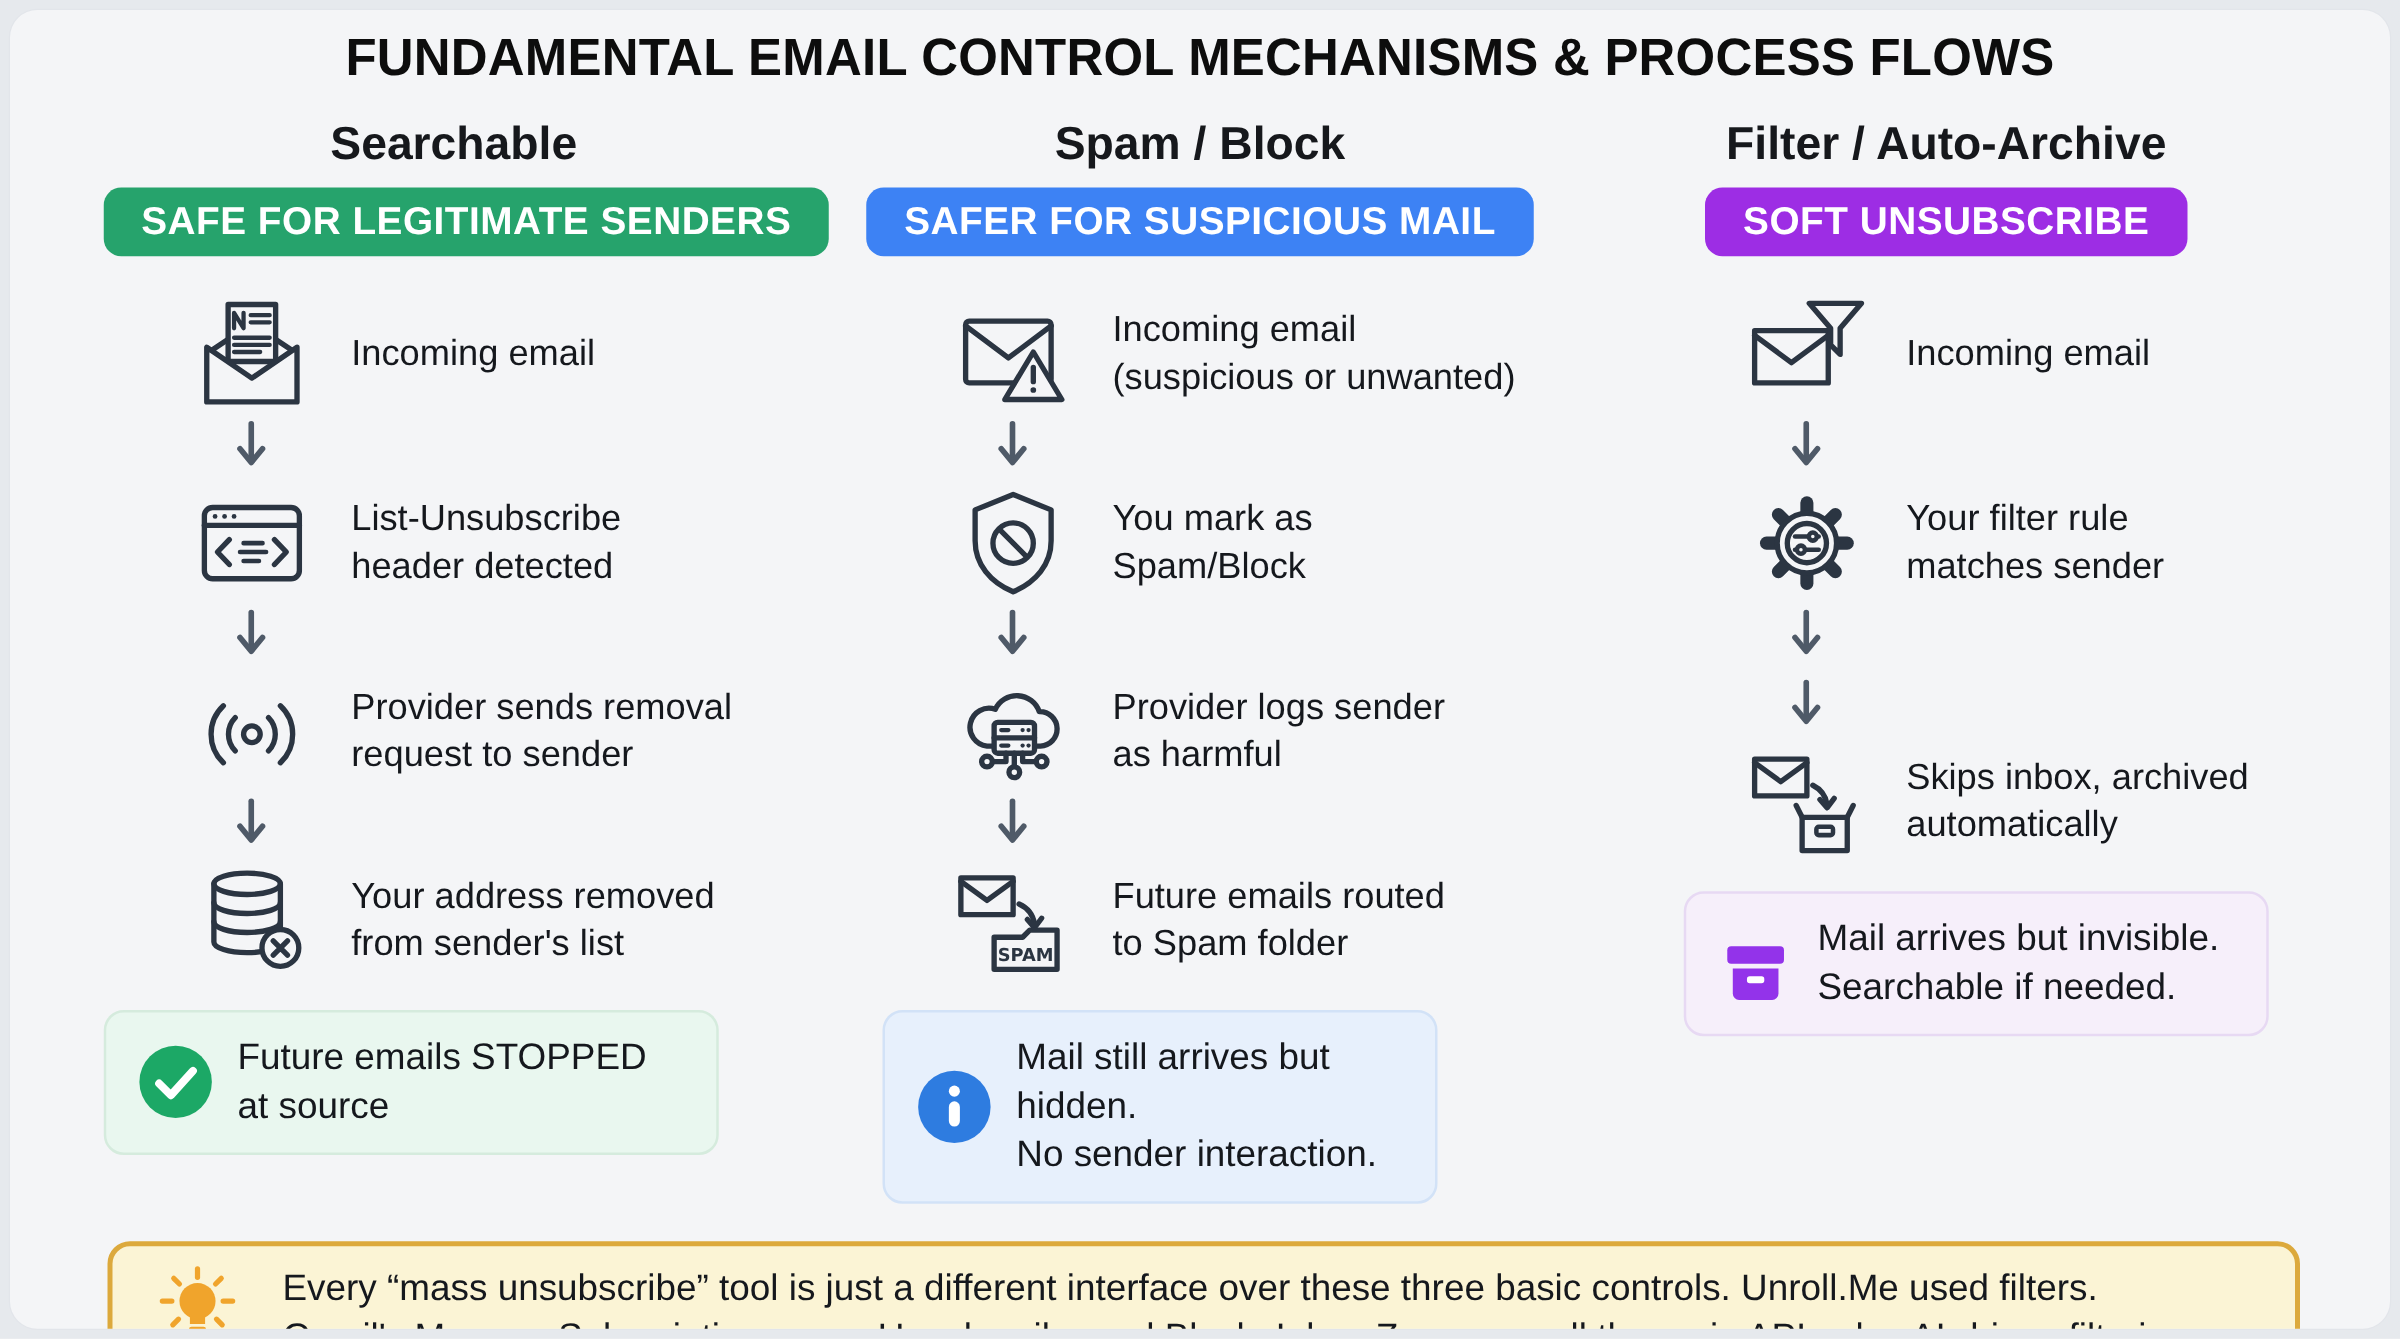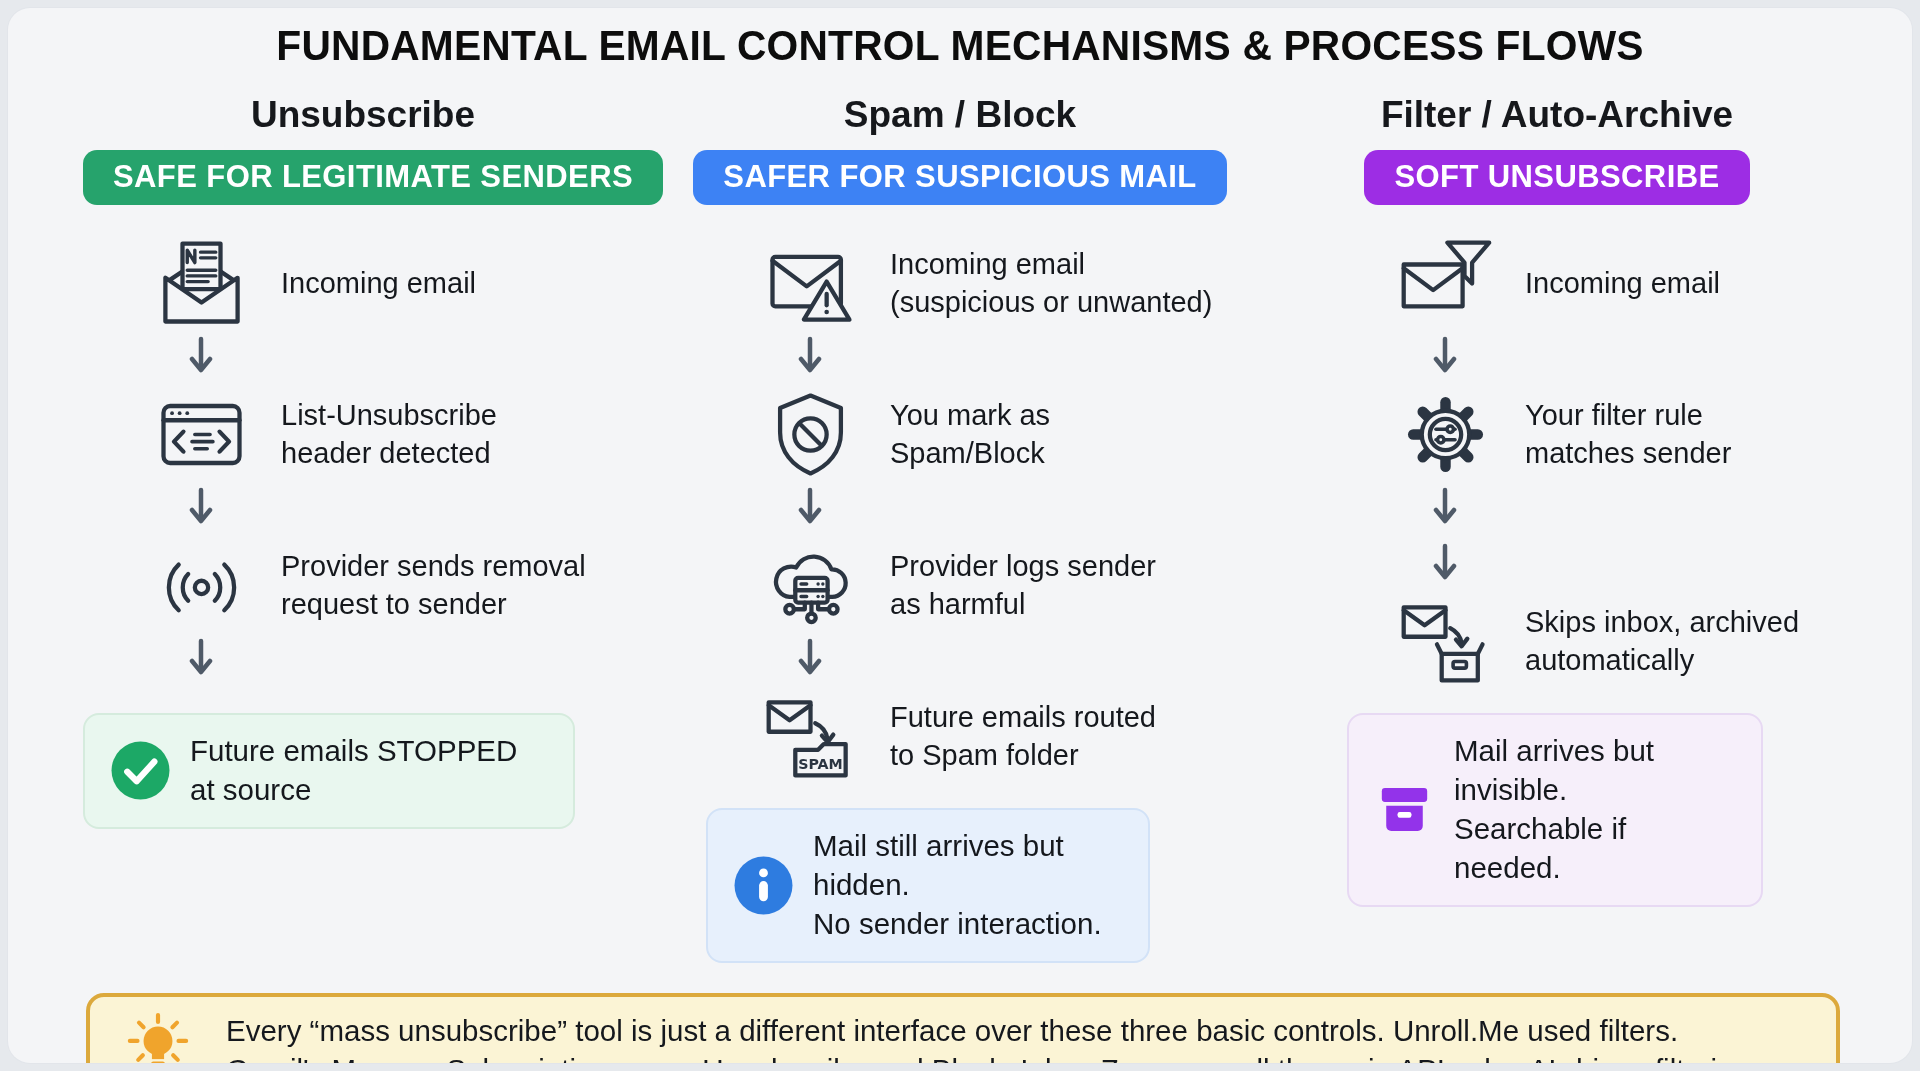--- a/index.html
+++ b/index.html
@@ -69,21 +69,21 @@
     margin-top:24px;
     border-radius:16px;
     border:2px solid;
     padding:17px 24px;
     display:flex;
     align-items:center;
     min-height:108px;
   }
   .c1 .result-box { width:492px; }
   .c2 .result-box { width:444px; margin-left:46px; }
-  .c3 .result-box { width:416px; margin-left:70px; }
+  .c3 .result-box { width:468px; margin-left:70px;align-items:flex-end; }
   .result-icon { width:63px; height:63px; flex:none; }
   .result-text {
     font-size:29.5px;
     line-height:1.32;
     white-space:pre-line;
     margin-left:18px;
   }
   .note-box {
     margin:30px 72px 0 78px;
     background:#fbf4d5;
@@ -112,21 +112,21 @@
 </head>
 <body>
 
 <div class="canvas">
 
   <h1 class="page-title">FUNDAMENTAL EMAIL CONTROL MECHANISMS &amp; PROCESS FLOWS</h1>
 
   <div class="grid">
 
     <div class="col c1">
-      <h2 class="col-heading">Unsubscribe</h2>
+      <h2 class="col-heading">Searchable</h2>
       <div class="badge-wrap">
         <span class="badge" style="background-color: rgb(38, 163, 108);">SAFE FOR LEGITIMATE SENDERS</span>
       </div>
 
       <div class="steps">
 
         <div class="step">
           <div class="icon-box">
             <svg class="step-icon" viewBox="0 0 100 100">
               <path class="ic" d="M14 48 L50 24 L86 48"></path>
@@ -185,20 +185,34 @@
 request to sender</div>
         </div>
 
         <div class="arrow-row">
           <svg width="24" height="46" viewBox="0 0 24 46">
             <line class="arrow-ic" x1="12" y1="3" x2="12" y2="31"></line>
             <path class="arrow-ic" d="M3 23 L12 34 L21 23"></path>
           </svg>
         </div>
 
+        <div class="step">
+          <div class="icon-box">
+            <svg class="step-icon" viewBox="0 0 100 100">
+              <ellipse class="ic" cx="46" cy="19" rx="28" ry="9"></ellipse>
+              <path class="ic" d="M18 19 V68 A28 9 0 0 0 74 68 V19"></path>
+              <path class="ic" d="M18 35 A28 9 0 0 0 74 35"></path>
+              <path class="ic" d="M18 51 A28 9 0 0 0 74 51"></path>
+              <circle class="ic fillbg" cx="74" cy="73" r="15.5"></circle>
+              <path class="ic" d="M68 67 L80 79 M80 67 L68 79"></path>
+            </svg>
+          </div>
+          <div class="step-text">Your address removed
+from sender's list</div>
+        </div>
       </div>
 
       <div class="result-box" id="rb1" style="background-color: rgb(233, 247, 239); border-color: rgb(213, 235, 221);">
         <svg class="result-icon" viewBox="0 0 100 100">
           <circle cx="50" cy="50" r="46" style="fill: rgb(28, 168, 102);"></circle>
           <path d="M29 52 L44 67 L72 36" stroke="#ffffff" stroke-width="10" fill="none" stroke-linecap="round" stroke-linejoin="round"></path>
         </svg>
         <div class="result-text">Future emails STOPPED
 at source</div>
       </div>

